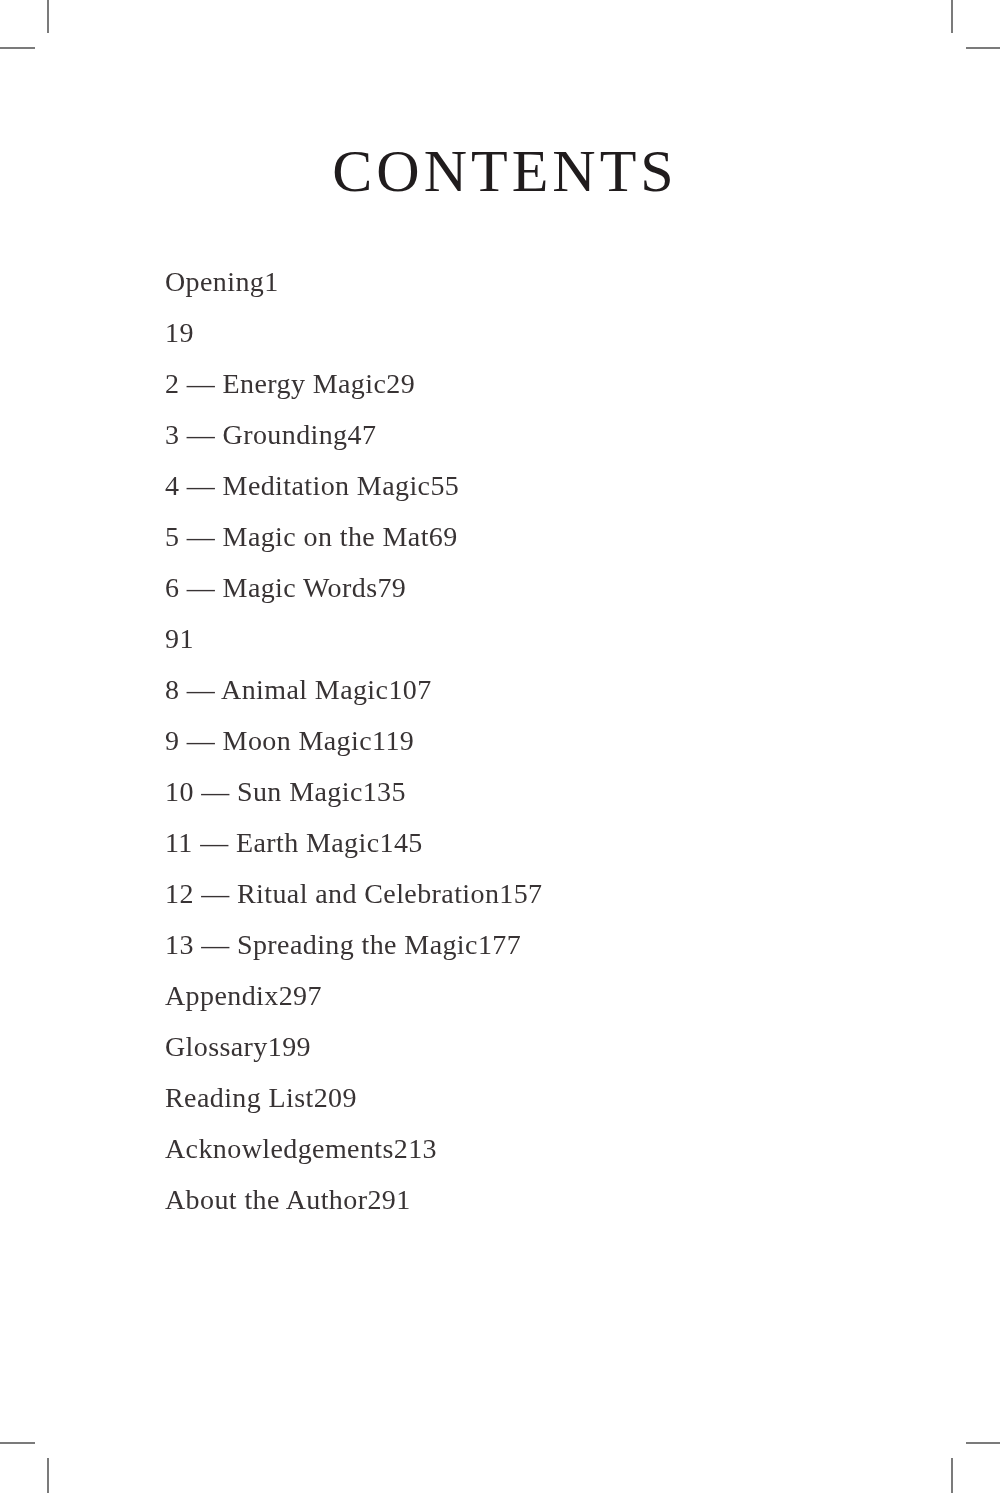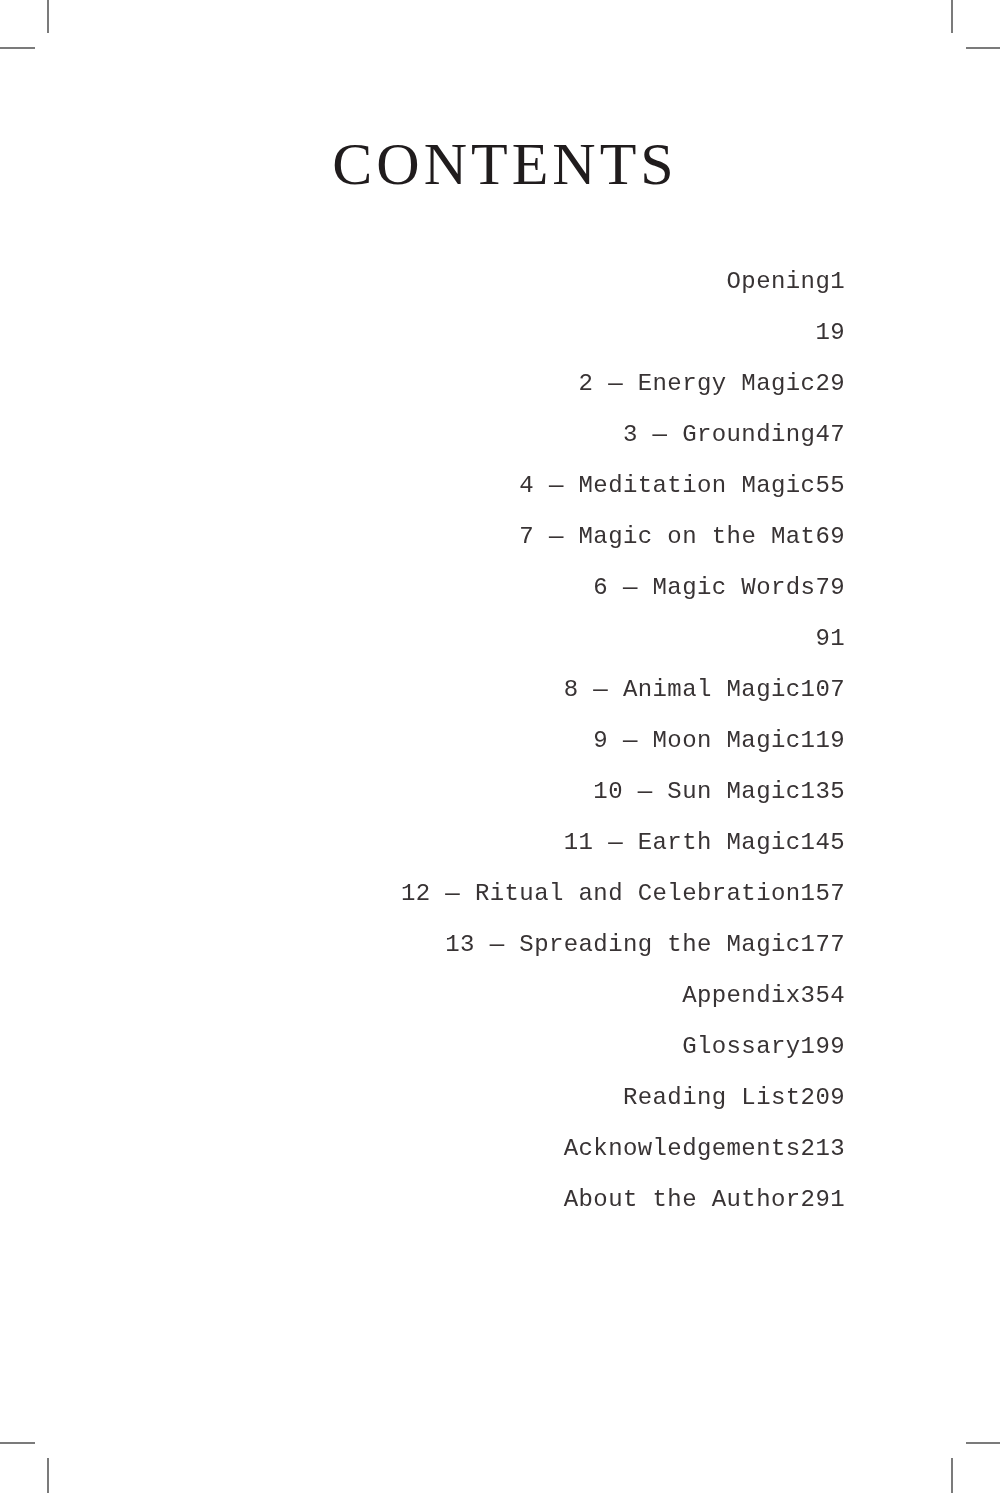--- a/index.html
+++ b/index.html
@@ -31,49 +31,48 @@
   .cm-bl-v { left: 47px;  bottom: 0; height: 35px; }
   .cm-br-h { right: 0;    top: 1442px; width: 34px; }
   .cm-br-v { left: 951px; bottom: 0; height: 35px; }
 
   
   .title {
     position: absolute;
     top: 130px;
     left: 165px;
     right: 155px;
-    margin: 4px;
+    margin: 11px;
     text-align: center;
     font-size: 60px;
     font-weight: 400;
     letter-spacing: 4px;
     line-height: 60px;
     color: #201c1d;
     white-space: nowrap;
   }
 
   
   .toc {
     position: absolute;
     top: 256px;
     left: 165px;
     right: 155px;
   }
   .toc-row {
     display: flex;
-    justify-content: flex-end;
+    justify-content: flex-start;
     align-items: baseline;
     height: 51px;
     line-height: 51px;
-    font-size: 24px;
+    font-size: 28px;
     font-weight: 400;
     color: #383334;
     letter-spacing: 0.4px;
     white-space: nowrap;
-    font-family: Liberation Mono, monospace;
   }
   .toc-row .label { text-align: left; }
   .toc-row .num   { text-align: right; }
 </style>
 </head>
 <body>
 
 <div class="page">
 
   <div class="crop-mark crop-v cm-tl-v"></div>
@@ -101,21 +100,21 @@
     </div>
     <div class="toc-row">
       <span class="label">3 — Grounding</span>
       <span class="num">47</span>
     </div>
     <div class="toc-row">
       <span class="label">4 — Meditation Magic</span>
       <span class="num">55</span>
     </div>
     <div class="toc-row">
-      <span class="label">7 — Magic on the Mat</span>
+      <span class="label">5 — Magic on the Mat</span>
       <span class="num">69</span>
     </div>
     <div class="toc-row">
       <span class="label">6 — Magic Words</span>
       <span class="num">79</span>
     </div>
     <div class="toc-row">
       <span class="num">91</span>
     </div>
     <div class="toc-row">
@@ -137,21 +136,21 @@
     <div class="toc-row">
       <span class="label">12 — Ritual and Celebration</span>
       <span class="num">157</span>
     </div>
     <div class="toc-row">
       <span class="label">13 — Spreading the Magic</span>
       <span class="num">177</span>
     </div>
     <div class="toc-row">
       <span class="label">Appendix</span>
-      <span class="num">354</span>
+      <span class="num">297</span>
     </div>
     <div class="toc-row">
       <span class="label">Glossary</span>
       <span class="num">199</span>
     </div>
     <div class="toc-row">
       <span class="label">Reading List</span>
       <span class="num">209</span>
     </div>
     <div class="toc-row">

